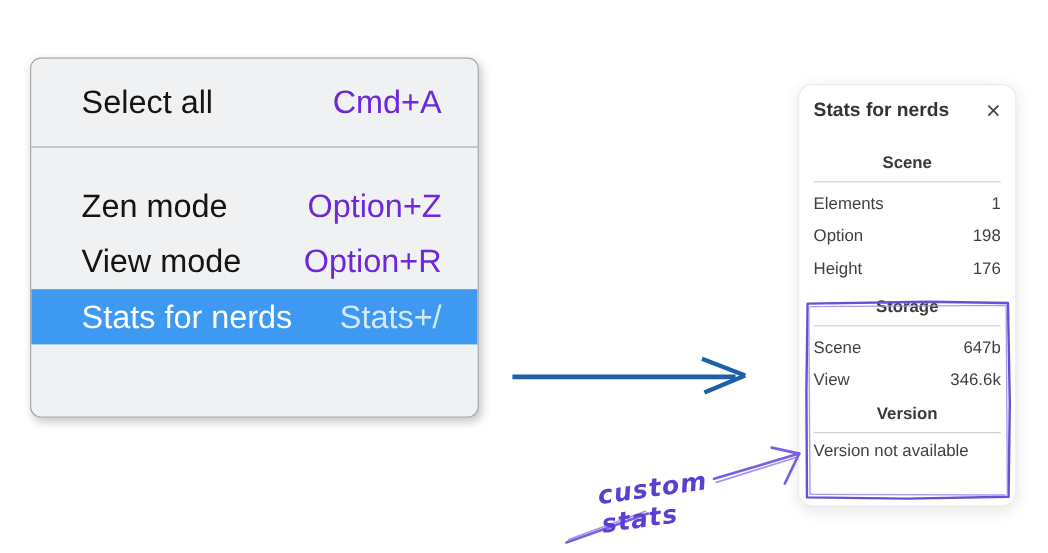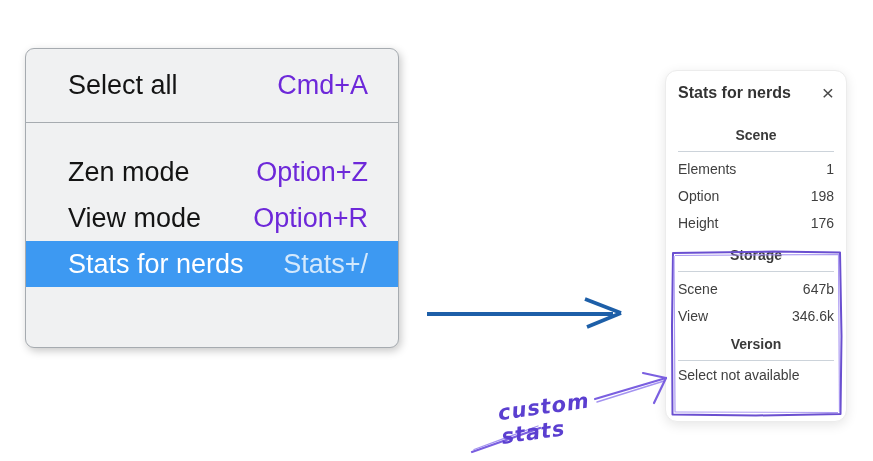--- a/index.html
+++ b/index.html
@@ -175,21 +175,21 @@
       <span>Scene</span>
       <span class="stat-value">647b</span>
     </div>
     <div class="stat-row">
       <span>View</span>
       <span class="stat-value">346.6k</span>
     </div>
 
     <div class="section-heading heading-version">Version</div>
     <hr class="panel-divider">
-    <div class="version-note">Select not available</div>
+    <div class="version-note">Version not available</div>
   </div>
 
   <svg class="overlay" style="left:666px; top:246px;" width="182" height="176" viewBox="0 0 182 176">
     <path d="M 7,7 L 108,5.5 L 174,6.5 L 175.5,90 L 174.5,168 L 90,169.5 L 6.5,168.5 L 6,80 Z" fill="none" stroke="#6a4fd0" stroke-width="2" stroke-linejoin="round"></path>
     <path d="M 9,9.5 L 173,8.5 M 172.5,9 L 173.5,166 M 172,166.5 L 8.5,166 M 9,165.5 L 8,10" fill="none" stroke="#9d8af0" stroke-width="1.2" opacity="0.85"></path>
   </svg>
 
   <svg class="overlay" style="left:450px; top:368px;" width="232" height="93" viewBox="0 0 232 93">
     <path d="M 22,84 L 90,60" fill="none" stroke="#7a5fe0" stroke-width="2.2" stroke-linecap="round"></path>
     <path d="M 24,81.5 L 88,58" fill="none" stroke="#a493f0" stroke-width="1.3" stroke-linecap="round"></path>

